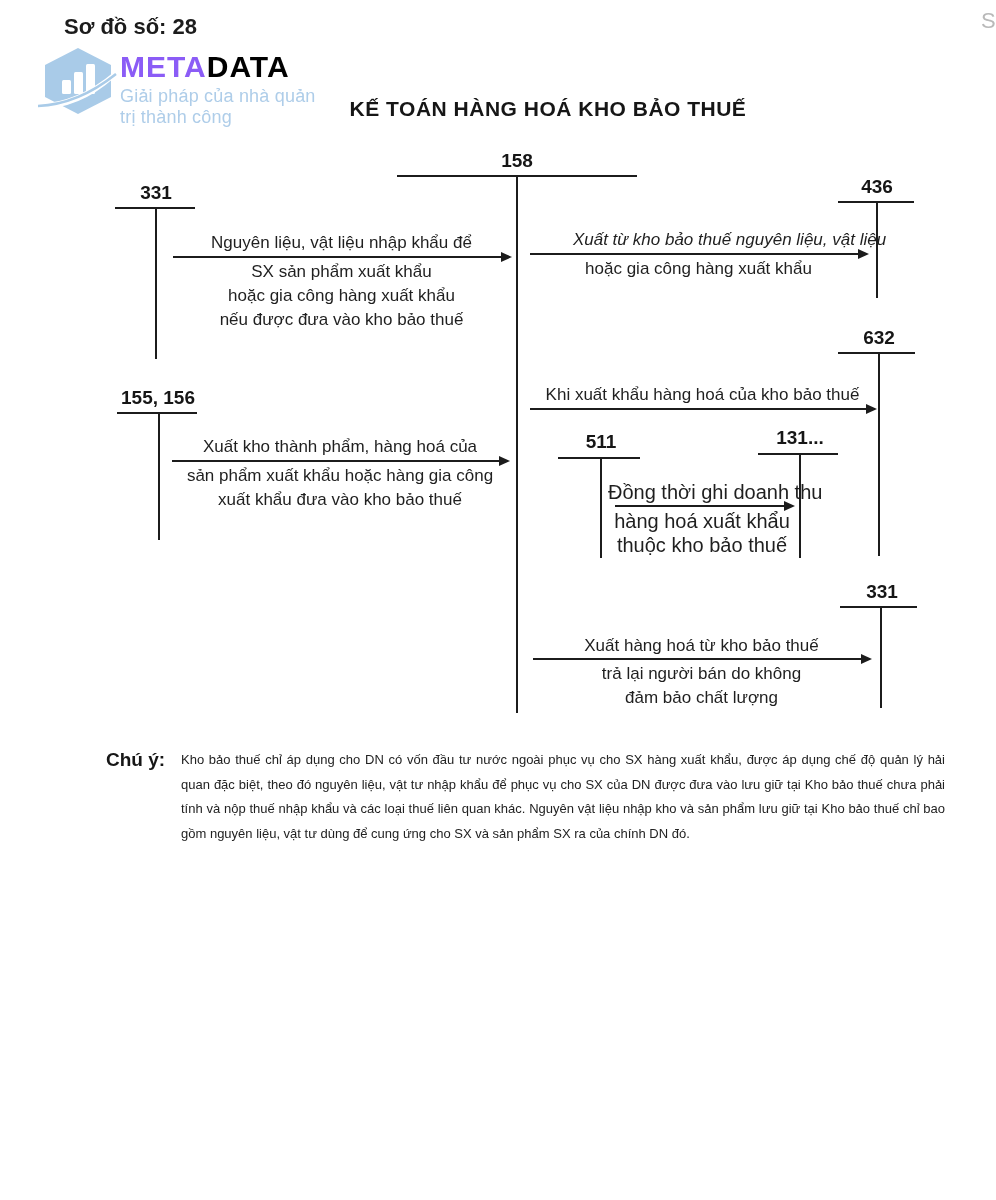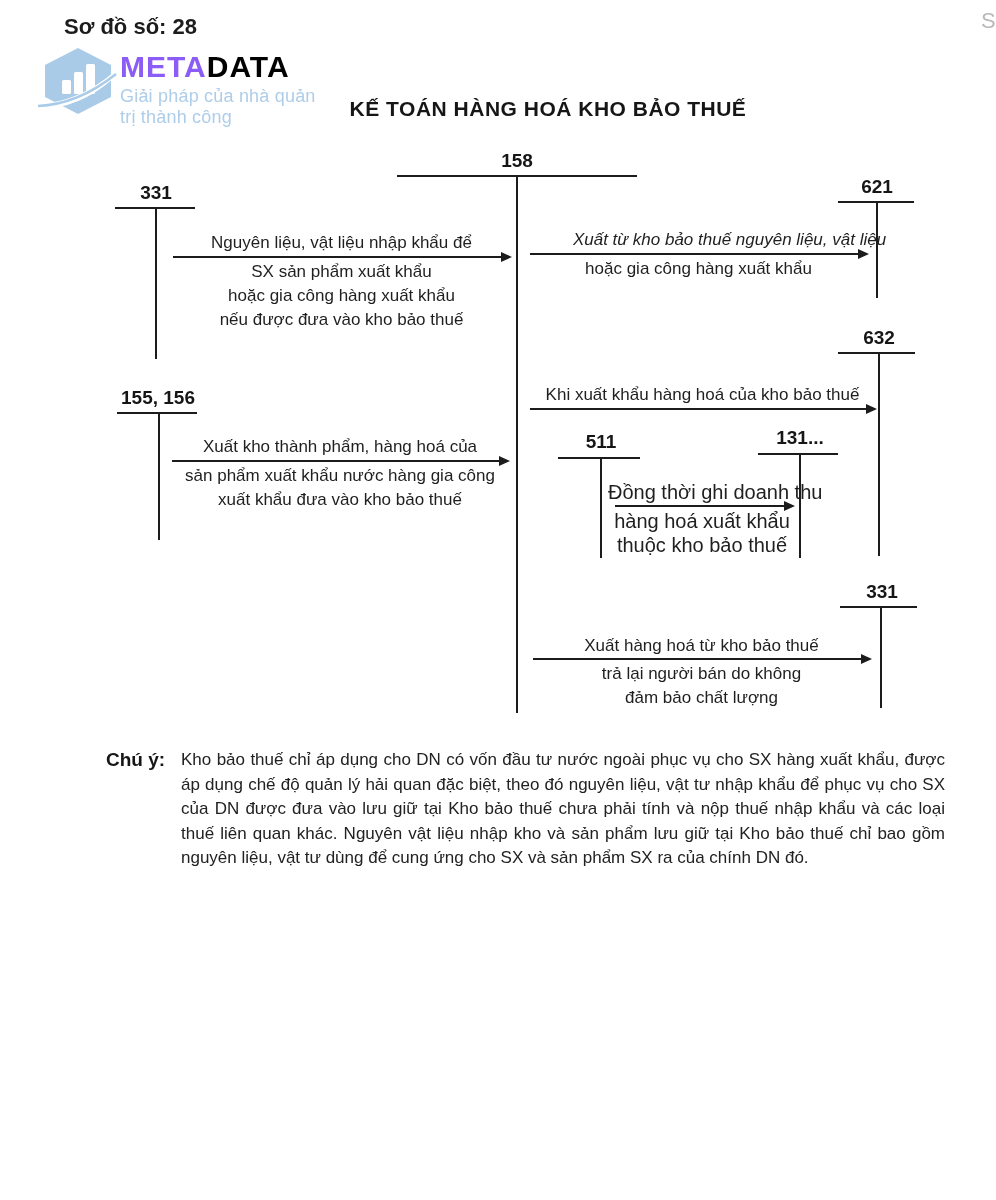--- a/index.html
+++ b/index.html
@@ -68,21 +68,21 @@
     border-bottom: 5px solid transparent;
   }
 
   
   .note-label {
     left: 106px; top: 749px;
     font-size: 19px; font-weight: bold; color: #161616;
   }
   .note-body {
     left: 181px; top: 748px; width: 764px;
-    font-size: 17px; line-height: 24.6px; color: #222;
+    font-size: 13px; line-height: 24.6px; color: #222;
     text-align: justify;
   }
 </style>
 </head>
 <body>
 
 <div class="page">
 
   <div class="abs diagram-number">Sơ đồ số: 28</div>
   <div class="abs corner-letter">S</div>
@@ -109,21 +109,21 @@
   <div class="abs vline" style="left:155px; top:207px; height:152px;"></div>
 
   <div class="abs acct-label" style="left:158px; top:387px;">155, 156</div>
   <div class="abs hline" style="left:117px; top:412px; width:80px;"></div>
   <div class="abs vline" style="left:158px; top:412px; height:128px;"></div>
 
   <div class="abs acct-label" style="left:517px; top:150px;">158</div>
   <div class="abs hline" style="left:397px; top:175px; width:240px;"></div>
   <div class="abs vline" style="left:516px; top:175px; height:538px;"></div>
 
-  <div class="abs acct-label" style="left:877px; top:176px;">621</div>
+  <div class="abs acct-label" style="left:877px; top:176px;">436</div>
   <div class="abs hline" style="left:838px; top:201px; width:76px;"></div>
   <div class="abs vline" style="left:876px; top:201px; height:97px;"></div>
 
   <div class="abs acct-label" style="left:879px; top:327px;">632</div>
   <div class="abs hline" style="left:838px; top:352px; width:77px;"></div>
   <div class="abs vline" style="left:878px; top:352px; height:204px;"></div>
 
   <div class="abs acct-label" style="left:601px; top:431px;">511</div>
   <div class="abs hline" style="left:558px; top:457px; width:82px;"></div>
   <div class="abs vline" style="left:600px; top:457px; height:101px;"></div>
@@ -149,21 +149,21 @@
   <div class="abs flow-text" style="left:527px; top:257px; width:343px;">
     <div>hoặc gia công hàng xuất khẩu</div>
   </div>
 
   <div class="abs flow-text" style="left:530px; top:383px; width:345px;">Khi xuất khẩu hàng hoá của kho bảo thuế</div>
   <div class="abs arrow" style="left:530px; top:408px; width:345px;"></div>
 
   <div class="abs flow-text" style="left:172px; top:435px; width:336px;">Xuất kho thành phẩm, hàng hoá của</div>
   <div class="abs arrow" style="left:172px; top:460px; width:336px;"></div>
   <div class="abs flow-text" style="left:168px; top:464px; width:344px;">
-    <div>sản phẩm xuất khẩu nước hàng gia công</div>
+    <div>sản phẩm xuất khẩu hoặc hàng gia công</div>
     <div>xuất khẩu đưa vào kho bảo thuế</div>
   </div>
 
   <div class="abs flow-text small" style="left:608px; top:480px; width:188px;">Đồng thời ghi doanh thu</div>
   <div class="abs arrow" style="left:615px; top:505px; width:178px;"></div>
   <div class="abs flow-text small" style="left:608px; top:509px; width:188px;">
     <div>hàng hoá xuất khẩu</div>
     <div>thuộc kho bảo thuế</div>
   </div>
 

